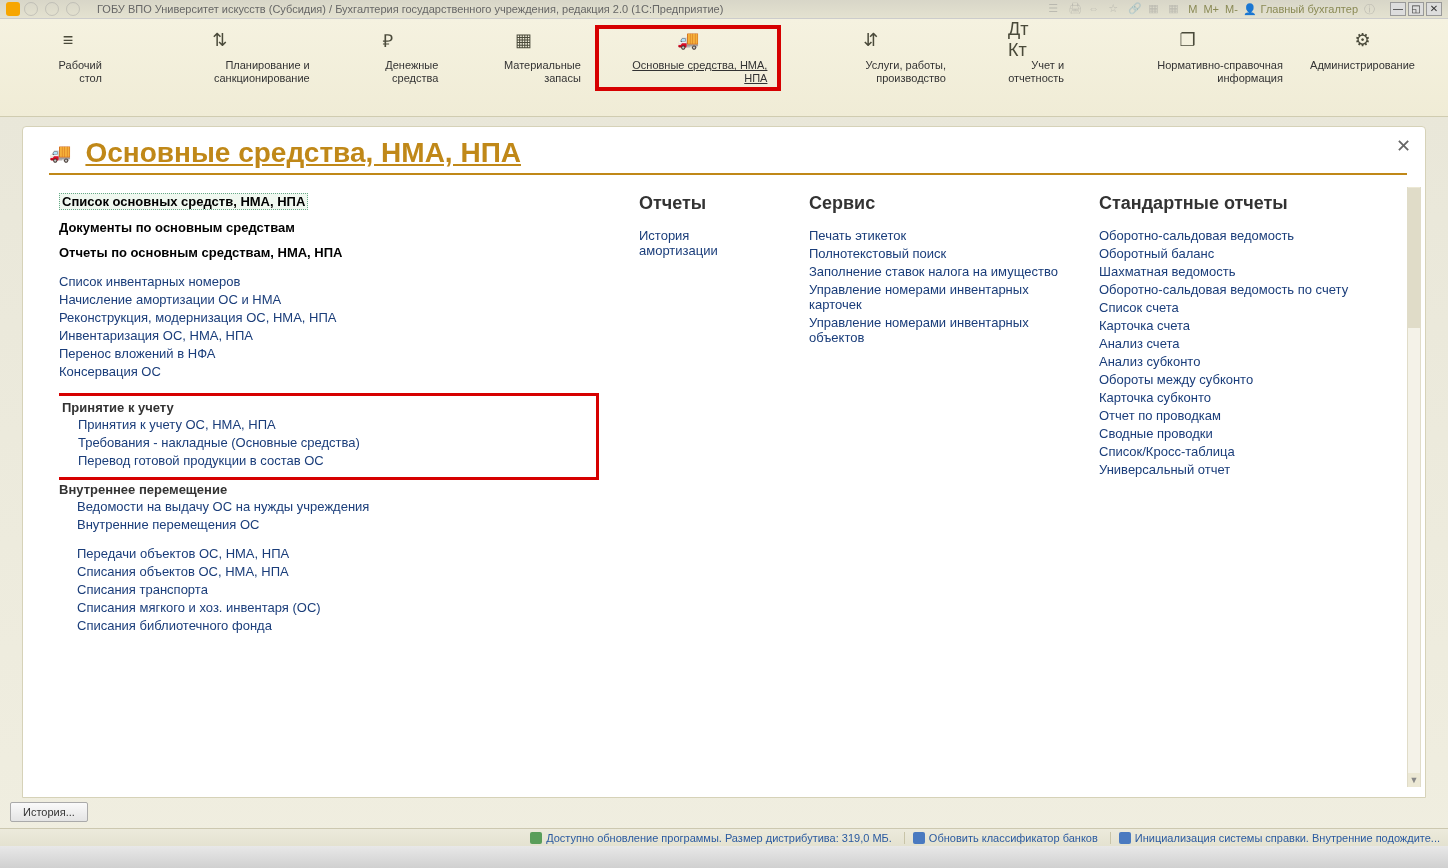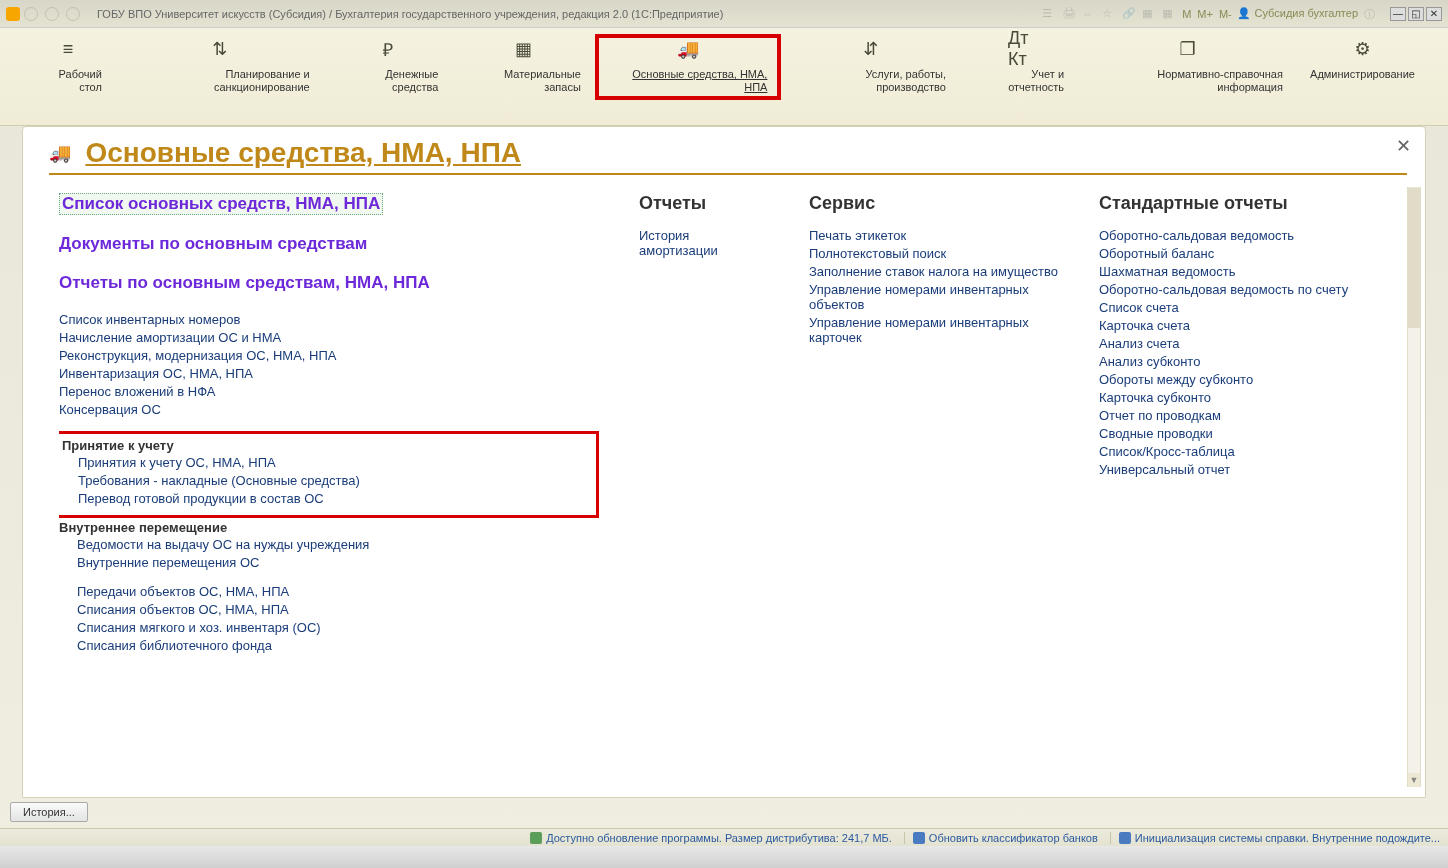--- a/index.html
+++ b/index.html
@@ -6,21 +6,21 @@
 body {
   font-family: Arial, Tahoma, sans-serif;
   font-size: 12px;
   background: linear-gradient(180deg, #e8e6d8 0%, #f0eee0 100%);
   width: 1448px;
   height: 868px;
   overflow: hidden;
   position: relative;
 }
 .title-bar {
-  height: 28px;
+  height: 19px;
   background: linear-gradient(180deg, #d8d6c8 0%, #e4e2d0 100%);
   display: flex;
   align-items: center;
   padding: 0 6px;
   font-size: 11px;
   color: #555;
   border-bottom: 1px solid #ccc;
 }
 .title-left { display: flex; align-items: center; gap: 4px; }
 .title-icon { width: 14px; height: 14px; background:#f7a600; border-radius:3px; display:inline-block; }
@@ -84,21 +84,21 @@
   height: calc(100% - 70px);
   overflow:hidden;
 }
 .col { flex:0 0 auto; }
 .col1 { width:540px; }
 .col2 { width:130px; }
 .col3 { width:250px; }
 .col4 { width:260px; }
 .block { margin-bottom:14px; }
 .block-title { font-weight:bold; color:#333; font-size:13px; margin-bottom:2px; }
-.bold-link { font-weight:bold; color:#6d28d9; font-size:17px; display:block; margin-bottom:19px; cursor:pointer; }
+.bold-link { font-weight:bold; color:#000000; font-size:13px; display:block; margin-bottom:10px; cursor:pointer; }
 .bold-link.sel { border:1px dotted #6a8; background:#f0f8f0; padding:0 2px; display:inline-block;}
 .link { color:#1a3d7a; font-size:13px; display:block; margin-bottom:3px; cursor:pointer; }
 .indent { padding-left:18px; }
 .col-heading { font-size:18px; font-weight:bold; color:#333; margin-bottom:14px; }
 .red-box { border:3px solid #d60000; padding:4px 6px 6px 4px; margin-left:-6px; margin-bottom:2px; }
 .red-box .block-title { margin-left:2px; }
 
 .scrollbar {
   position:absolute; right:4px; top:60px; bottom:10px; width:14px; background:#f4f2e8; border:1px solid #e0dcc8;
 }
@@ -144,21 +144,21 @@
     <span class="tr-icon">☰</span>
     <span class="tr-icon">🖨</span>
     <span class="tr-icon">⇔</span>
     <span class="tr-icon">☆</span>
     <span class="tr-icon">🔗</span>
     <span class="tr-icon">▦</span>
     <span class="tr-icon">▦</span>
     <span class="tr-text">M</span>
     <span class="tr-text">M+</span>
     <span class="tr-text">M-</span>
-    <span class="tr-text">👤 <span>Субсидия бухгалтер</span></span>
+    <span class="tr-text">👤 <span>Главный бухгалтер</span></span>
     <span class="tr-icon">ⓘ</span>
     <div class="win-btns">
       <span class="win-btn">—</span>
       <span class="win-btn">◱</span>
       <span class="win-btn">✕</span>
     </div>
   </div>
 </div>
 
 <div class="nav-bar" id="nav-bar">
@@ -240,36 +240,37 @@
           <div class="block-title">Внутреннее перемещение</div>
           <div class="indent">
             <a class="link">Ведомости на выдачу ОС на нужды учреждения</a>
             <a class="link">Внутренние перемещения ОС</a>
           </div>
         </div>
         <div class="block">
           <div class="indent">
             <a class="link">Передачи объектов ОС, НМА, НПА</a>
             <a class="link">Списания объектов ОС, НМА, НПА</a>
+            <a class="link">Списания транспорта</a>
             <a class="link">Списания мягкого и хоз. инвентаря (ОС)</a>
             <a class="link">Списания библиотечного фонда</a>
           </div>
         </div>
       </div>
     <div class="col col2" id="col2">
         <div class="col-heading">Отчеты</div>
         <a class="link">История амортизации</a>
       </div>
     <div class="col col3" id="col3">
         <div class="col-heading">Сервис</div>
         <a class="link">Печать этикеток</a>
         <a class="link">Полнотекстовый поиск</a>
         <a class="link">Заполнение ставок налога на имущество</a>
+        <a class="link">Управление номерами инвентарных карточек</a>
         <a class="link">Управление номерами инвентарных объектов</a>
-        <a class="link">Управление номерами инвентарных карточек</a>
       </div>
     <div class="col col4" id="col4">
         <div class="col-heading">Стандартные отчеты</div>
         <a class="link">Оборотно-сальдовая ведомость</a>
         <a class="link">Оборотный баланс</a>
         <a class="link">Шахматная ведомость</a>
         <a class="link">Оборотно-сальдовая ведомость по счету</a>
         <a class="link">Список счета</a>
         <a class="link">Карточка счета</a>
         <a class="link">Анализ счета</a>
@@ -290,21 +291,21 @@
   </div>
 </div>
 
 <div class="bottom-tabs">
   <button class="tab-history">История...</button>
 </div>
 
 <div class="status-bar">
   <div class="status-item">
     <span class="si-icon"></span>
-    <span>Доступно обновление программы. Размер дистрибутива: 241,7 МБ.</span>
+    <span>Доступно обновление программы. Размер дистрибутива: 319,0 МБ.</span>
   </div>
   <div class="status-item">
     <span class="si-icon blue"></span>
     <span>Обновить классификатор банков</span>
   </div>
   <div class="status-item">
     <span class="si-icon blue"></span>
     <span>Инициализация системы справки. Внутренние подождите...</span>
   </div>
 </div>

